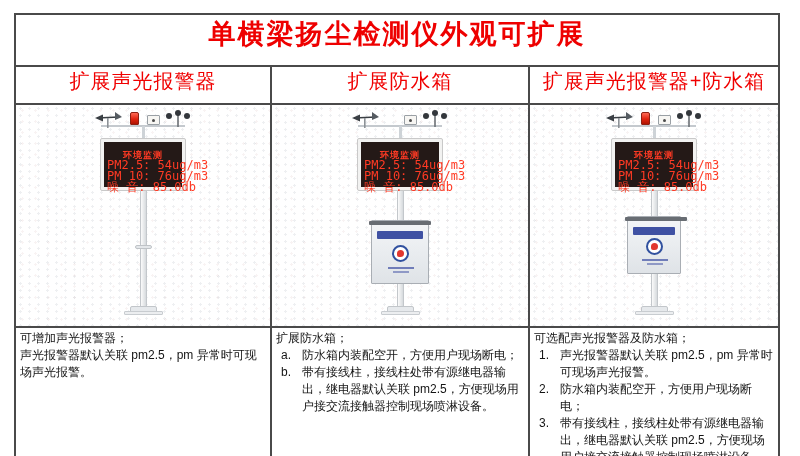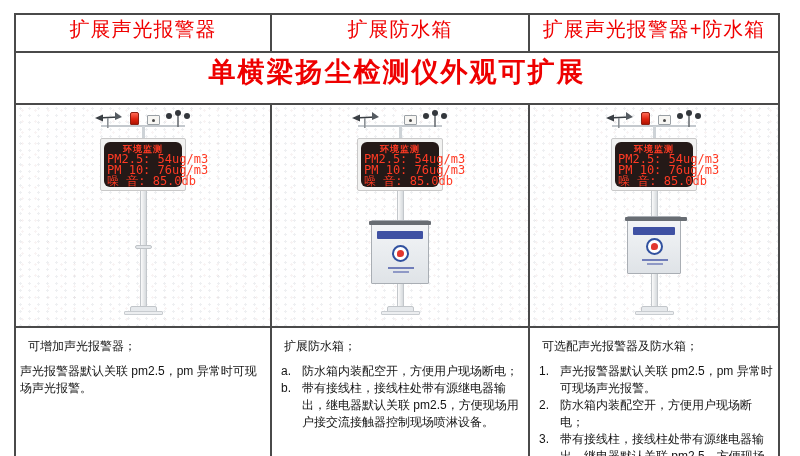--- a/index.html
+++ b/index.html
@@ -25,21 +25,21 @@
     color:#f00000;font-size:20px;font-weight:500;letter-spacing:1px;
   }
   td.img-cell{
     height:219px;background:
       radial-gradient(circle, rgba(150,158,170,.16) 1px, transparent 1.4px),
       radial-gradient(circle, rgba(190,140,140,.10) 1px, transparent 1.4px);
     background-size:9px 7px,13px 11px;
   }
   td.note-cell{height:119px;padding:2px 5px 0 4px;font-size:12px;line-height:1.42;color:#141414;}
 
-  .note-intro{margin:8px;}
+  .note-intro{margin:0;}
   .note-para{margin:0;}
   .note-item{display:flex;}
   .note-item .marker{flex:0 0 26px;padding-left:5px;box-sizing:border-box;}
   .note-item .txt{flex:1;}
 
   
   .fig{position:relative;width:180px;height:214px;margin:2px auto 0;}
   .fig *{position:absolute;box-sizing:border-box;}
 
   .beam{left:48px;top:17px;width:84px;height:2px;background:#c4c9ce;}
@@ -48,21 +48,21 @@
   .vane{left:42px;top:3px;width:28px;height:17px;}
   .beacon{left:77px;top:4px;width:9px;height:13px;border-radius:2px 2px 1px 1px;
     background:linear-gradient(#ff6a55,#e02410 55%,#b01300);border:1px solid #8d2013;}
   .housing{left:94px;top:7px;width:13px;height:10px;background:#f7f6f3;border:1px solid #9aa0a5;border-radius:1px;}
   .housing::after{content:"";position:absolute;left:4px;top:3px;width:3px;height:3px;border-radius:50%;background:#4a4a4a;}
   .anemo{left:112px;top:2px;width:26px;height:18px;}
 
   .led{left:47px;top:30px;width:86px;height:53px;background:#f2f2f1;
     border:1px solid #c9c9c9;border-radius:2px;padding:3px 3px;}
   .led .screen{position:static;display:block;width:100%;height:100%;background:#241917;
-    border-radius:6px;padding:2px 3px 0;box-sizing:border-box;}
+    border-radius:0;padding:8px 3px 0;box-sizing:border-box;}
   .led-title{position:static;display:block;text-align:center;color:#ff3a24;
     font-size:9px;line-height:10px;font-weight:bold;letter-spacing:1px;white-space:nowrap;}
   .led-line{position:static;display:block;color:#ff3a24;font-size:12px;line-height:11px;
     font-family:"DejaVu Sans Mono",monospace;white-space:nowrap;letter-spacing:0;}
 
   .pole{left:87px;top:83px;width:7px;height:117px;background:linear-gradient(90deg,#fbfbfb,#d6dadd);
     border:1px solid #c3c7cb;border-top:none;}
   .collar{left:82px;top:137px;width:17px;height:4px;background:#e4e7ea;border:1px solid #bfc3c7;border-radius:2px;}
   .pbase{left:77px;top:198px;width:27px;height:6px;background:#e6e9ec;border:1px solid #c2c6ca;border-radius:2px 2px 0 0;}
   .pplate{left:71px;top:203px;width:39px;height:4px;background:#eceef0;border:1px solid #c8ccd0;border-radius:1px;}
@@ -87,27 +87,27 @@
 <div class="page">
   <table class="sheet">
     <colgroup>
         <col class="c1">
         <col class="c2">
         <col class="c3">
       </colgroup>
 
     <tbody>
         <tr>
+      <td class="title-cell" colspan="3">单横梁扬尘检测仪外观可扩展</td>
+    </tr>
+
+    <tr>
       <td class="head-cell">扩展声光报警器</td>
       <td class="head-cell">扩展防水箱</td>
       <td class="head-cell">扩展声光报警器+防水箱</td>
-    </tr>
-
-    <tr>
-      <td class="title-cell" colspan="3">单横梁扬尘检测仪外观可扩展</td>
     </tr>
 
     <tr>
 
       <td class="img-cell">
         <div class="fig v1">
           <div class="beam"></div>
           <div class="stub"></div>
           <svg class="vane" viewBox="0 0 28 17">
             <line x1="2" y1="7" x2="24" y2="6" stroke="#3a3f44" stroke-width="1.6"></line>

